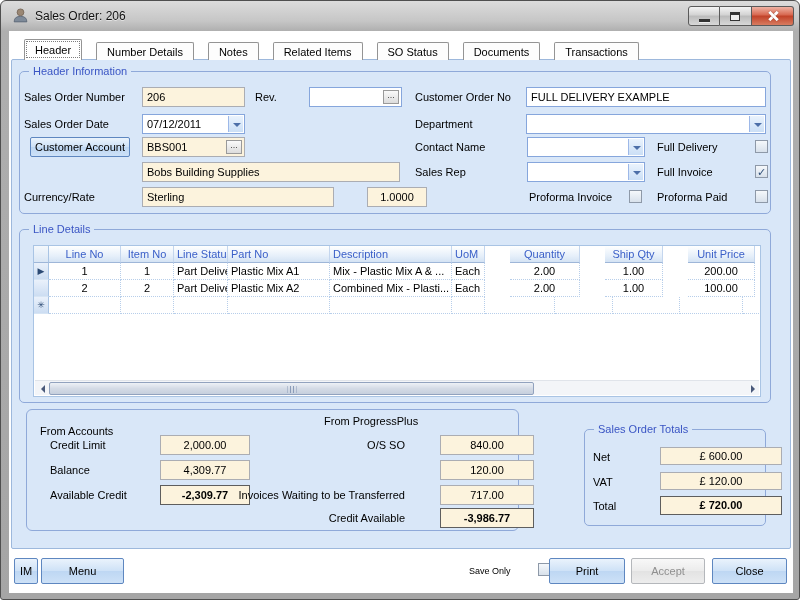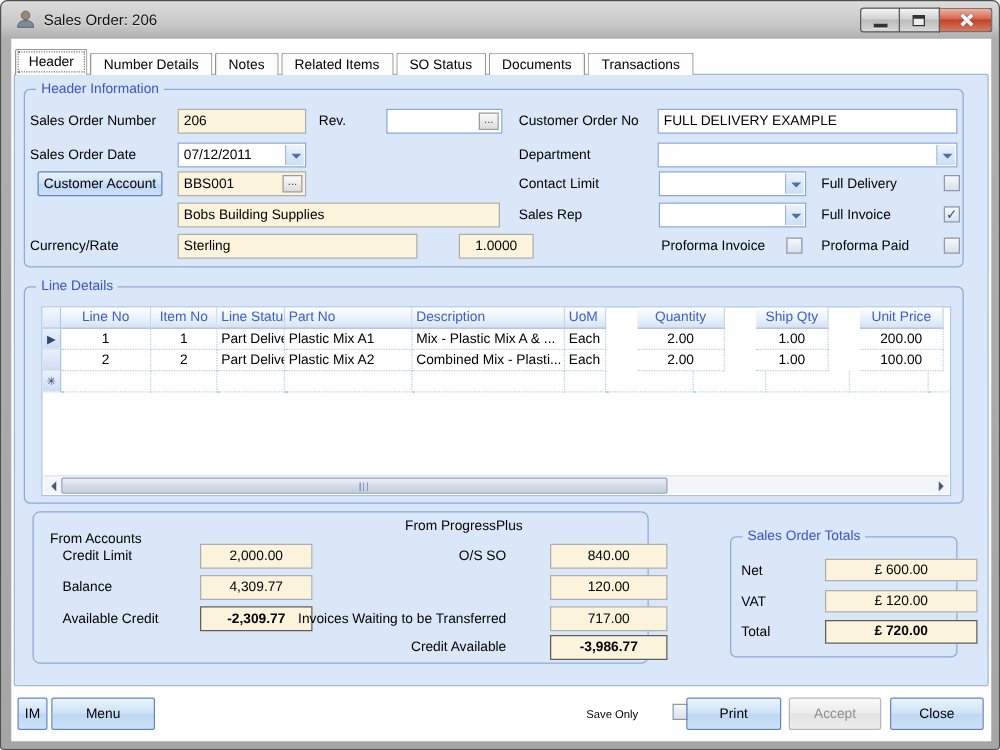--- a/index.html
+++ b/index.html
@@ -25,21 +25,21 @@
     border:1px solid #333; border-top:3px solid #333; background:#EDEDED; }
   .glyph-x { position:absolute; left:50%; top:50%; width:12px; height:12px; transform:translate(-50%,-50%); }
   .glyph-x::before,.glyph-x::after { content:""; position:absolute; left:5px; top:0; width:3px; height:12px;
     background:#fff; box-shadow:0 0 1px #7A1F0D; }
   .glyph-x::before { transform:rotate(45deg);} .glyph-x::after { transform:rotate(-45deg);} 
   
   .content { position:absolute; left:8px; top:30px; width:784px; height:562px; background:#fff; }
   
   .tabstrip { position:absolute; left:3px; top:8px; height:21px; display:flex; align-items:flex-end; z-index:3; }
   .tab { font-size:11px; color:#000; background:#FDFDFD; border:1px solid #949494; border-bottom:none;
-    border-radius:2px 2px 0 0; padding:3px 10px 2px 10px; margin-right:2px; white-space:nowrap; }
+    border-radius:2px 2px 0 0; padding:3px 10px 2px 10px; margin-right:2px; white-space:nowrap;margin-left:12px; }
   .tab.selected { background:#FFFFFF; outline:1px dotted #7E7E7E; outline-offset:-3px;
     padding-top:4px; padding-bottom:4px; position:relative; z-index:4; }
   .tabpage { position:absolute; left:2px; top:28px; width:780px; height:490px;
     background:#D9E7F8; border:1px solid #9DB8DC; border-radius:2px; }
   
   .grp { position:absolute; border:1px solid #8FA9D9; border-radius:5px; }
   .gtitle { position:absolute; top:-7px; left:9px; background:#D9E7F8; padding:0 4px;
     font-size:11px; color:#3A55C4; white-space:nowrap; }
   .lbl { position:absolute; font-size:11px; color:#000; line-height:20px; white-space:nowrap; }
   .fld { position:absolute; font-size:11px; line-height:18px; padding:0 4px; white-space:nowrap; overflow:hidden; height:20px; }
@@ -152,21 +152,21 @@
       <div class="fld wht" style="left:506px; top:42px; width:240px;">
         <span></span>
         <span class="combo-arrow"></span>
       </div>
 
       <div class="btn" style="left:10px; top:65px; width:100px; height:20px; line-height:18px;">Customer Account</div>
       <div class="fld cream" style="left:122px; top:65px; width:103px;">
         <span>BBS001</span>
         <span class="dots">...</span>
       </div>
-      <span class="lbl" style="left:395px; top:65px;">Contact Limit</span>
+      <span class="lbl" style="left:395px; top:65px;">Contact Name</span>
       <div class="fld wht" style="left:507px; top:65px; width:118px;">
         <span></span>
         <span class="combo-arrow"></span>
       </div>
       <span class="lbl" style="left:637px; top:65px;">Full Delivery</span>
       <span class="cb" style="left:735px; top:68px;"></span>
 
       <div class="fld cream" style="left:122px; top:90px; width:258px;">Bobs Building Supplies</div>
       <span class="lbl" style="left:395px; top:90px;">Sales Rep</span>
       <div class="fld wht" style="left:507px; top:90px; width:118px;">

